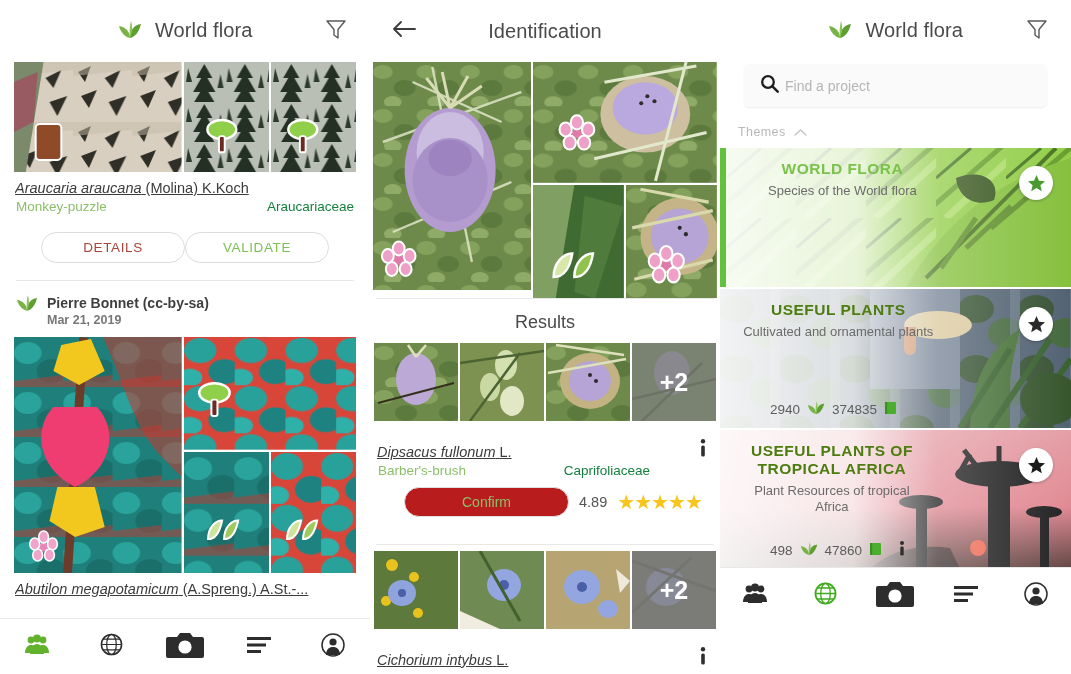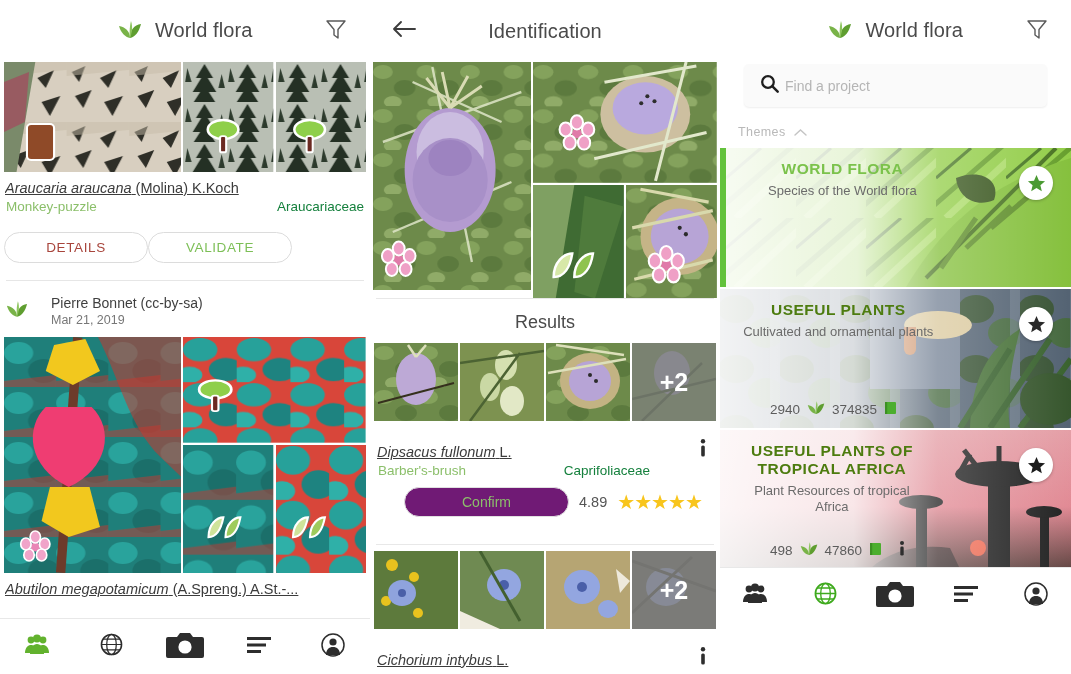--- a/index.html
+++ b/index.html
@@ -22,52 +22,52 @@
     justify-content: center; position: relative; background:#fff;
   }
   .appbar .title {
     font-size: 20px; color: #4a4a4a; letter-spacing: .1px;
   }
   .leaf-logo { margin-right: 9px; display:inline-block; vertical-align:middle; }
   .filter-icon { position: absolute; right: 22px; top: 50%; transform: translateY(-50%); cursor:pointer; }
   .back-icon { position: absolute; left: 22px; top: 50%; transform: translateY(-50%); cursor:pointer; }
 
   
-  .obs-list { padding: 0 4px; }
+  .obs-list { padding: 0 14px; }
   .mosaic { display: flex; width: 100%; height: 110px; gap: 2px; }
   .mosaic .m-main { flex: 0 0 49%; position: relative; overflow:hidden; }
   .mosaic .m-col  { flex: 1; position: relative; overflow:hidden; }
 
   .mosaic2 { display: flex; width: 100%; height: 236px; gap: 2px; }
   .mosaic2 .m-main { flex: 0 0 49%; position: relative; overflow:hidden;}
   .mosaic2 .m-right { flex:1; display:flex; flex-direction:column; gap:2px; }
   .mosaic2 .m-rrow { flex:1; display:flex; gap:2px; }
   .mosaic2 .m-cell { flex:1; position:relative; overflow:hidden; }
 
   .sci-name {
     font-style: italic; font-size: 14.5px; color: #3c3c3c;
     text-decoration: underline; margin: 8px 0 3px 1px;
     white-space: nowrap; overflow: hidden;
   }
   .sci-name .auth { font-style: normal; }
   .name-row { display: flex; justify-content: space-between; align-items: baseline; padding: 0 2px; }
   .common-name { font-size: 13.5px; color: #8bbf6a; }
   .family-name { font-size: 13.5px; color: #15803d; }
 
-  .btn-row { display: flex; justify-content: flex-start; margin-top: 18px; }
+  .btn-row { display: flex; justify-content: center; margin-top: 18px; }
   .pill {
     border: 1px solid #dcdcdc; border-radius: 22px; background: #fff;
     height: 31px; min-width: 144px; display: flex; align-items: center;
     justify-content: center; font-size: 13.5px; letter-spacing: .6px; cursor: pointer;
   }
   .pill.details { color: #a8453c; }
   .pill.validate { color: #7dbf57; }
   .divider { height: 1px; background: #e6e6e6; margin: 17px 2px 0 2px; }
 
-  .author-row { display: flex; align-items: center; gap: 23px; margin: 14px 2px 10px 2px; }
+  .author-row { display: flex; gap: 9px; margin: 14px 2px 10px 2px; font-weight: bold; }
   .author-name { font-size: 14px; color: #3f3f3f; }
   .author-date { font-size: 12.5px; color: #777; margin-top: 2px; }
 
   
   .bottomnav {
     position: absolute; left: 0; right: 0; bottom: 0; height: 56px;
     background: #fff; border-top: 1px solid #e8e8e8;
     display: flex; align-items: center; justify-content: space-around;
   }
   .navbtn { cursor: pointer; display:flex; align-items:center; justify-content:center; width:50px; height:44px;}
@@ -87,21 +87,21 @@
   .more-overlay {
     position: absolute; inset: 0; background: rgba(110,110,110,.55);
     display: flex; align-items: center; justify-content: center;
     color: #fff; font-size: 25px; font-weight: bold;
   }
   .res-body { padding: 16px 6px; }
   .res-namerow { display: flex; justify-content: space-between; align-items: flex-start; }
   .res-info { font-weight: bold; font-size: 14px; color: #3a3a3a; cursor: pointer; padding: 2px 8px 0 0;}
   .confirm-row { display: flex; align-items: center; gap: 10px; margin-top: 9px; padding-left: 28px;}
   .confirm-btn {
-    border: 1px solid #e0e0e0; border-radius: 20px; background: #701a75;
+    border: 1px solid #e0e0e0; border-radius: 20px; background: #b91c1c;
     height: 30px; flex: 0 0 165px; display:flex; align-items:center; justify-content:center;
     font-size: 14px; color: #8cbf6b; cursor: pointer;
   }
   .score { font-size: 14.5px; color: #555; }
   .stars { color: #f8c51c; font-size: 20px; letter-spacing: -1px; }
 
   
   .searchbox {
     margin: 2px 24px 0 24px; height: 43px; background: #fafafa;
     border-radius: 5px; display: flex; align-items: center; padding: 0 16px;

